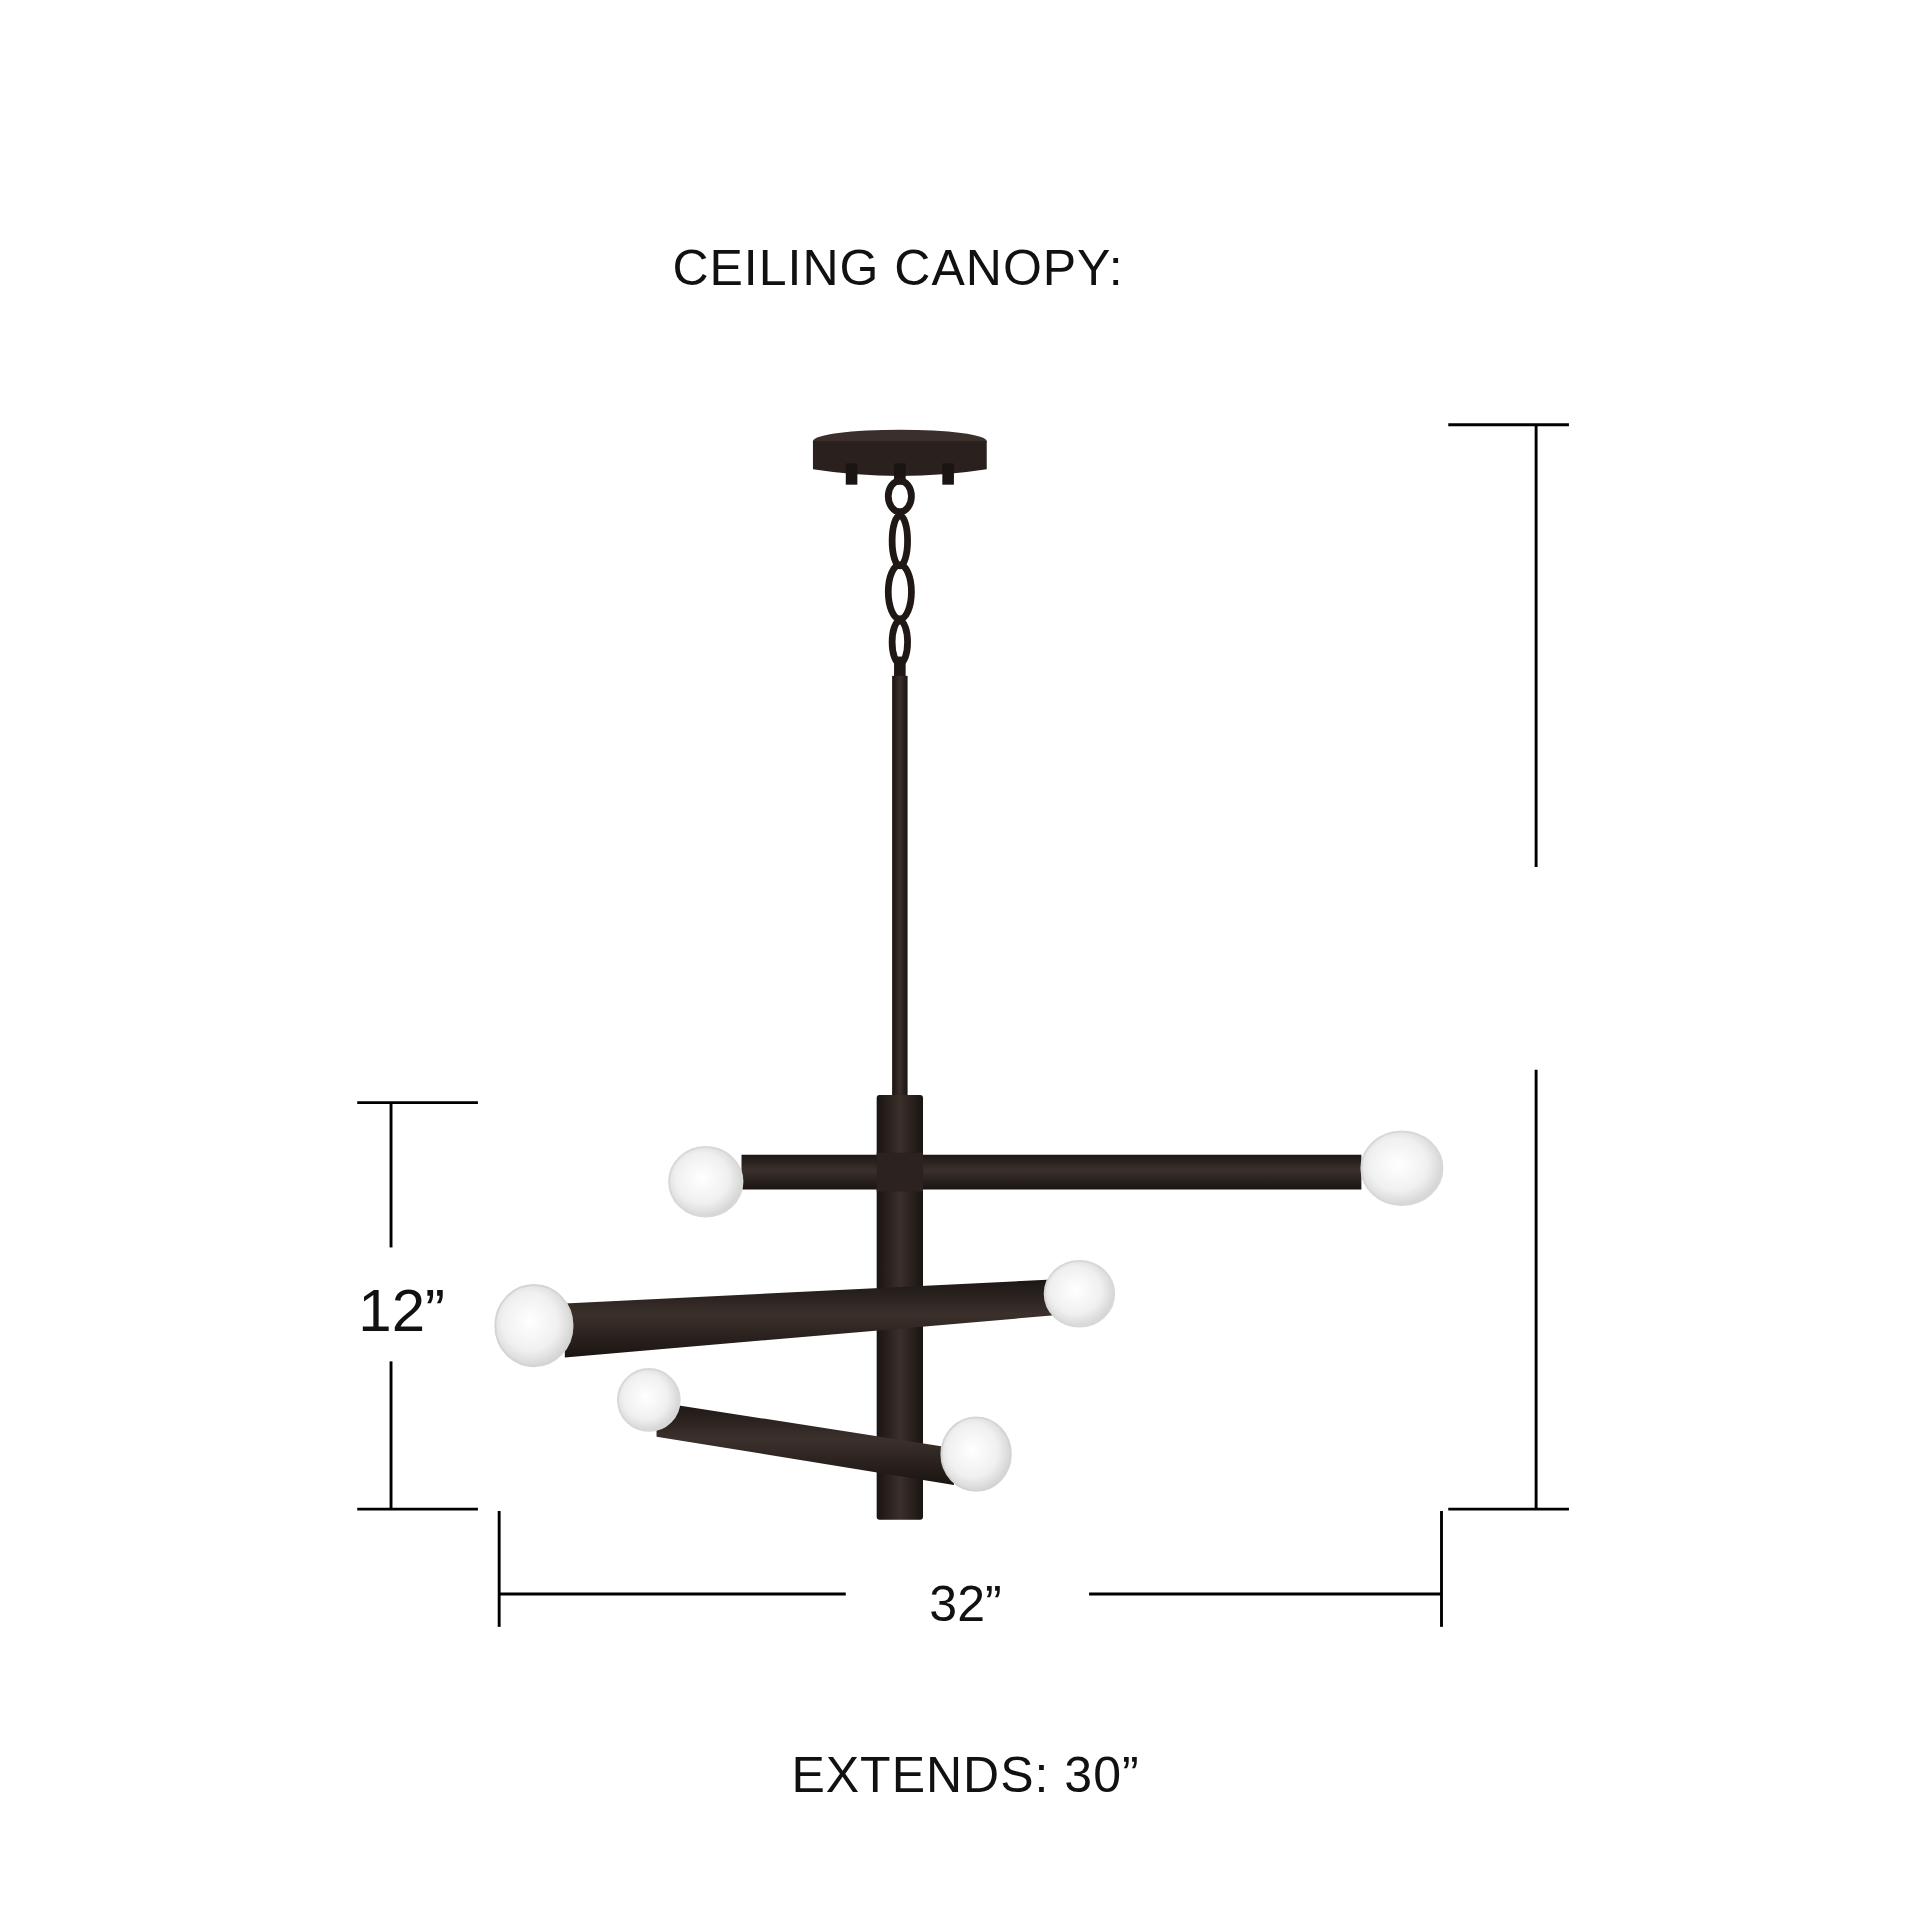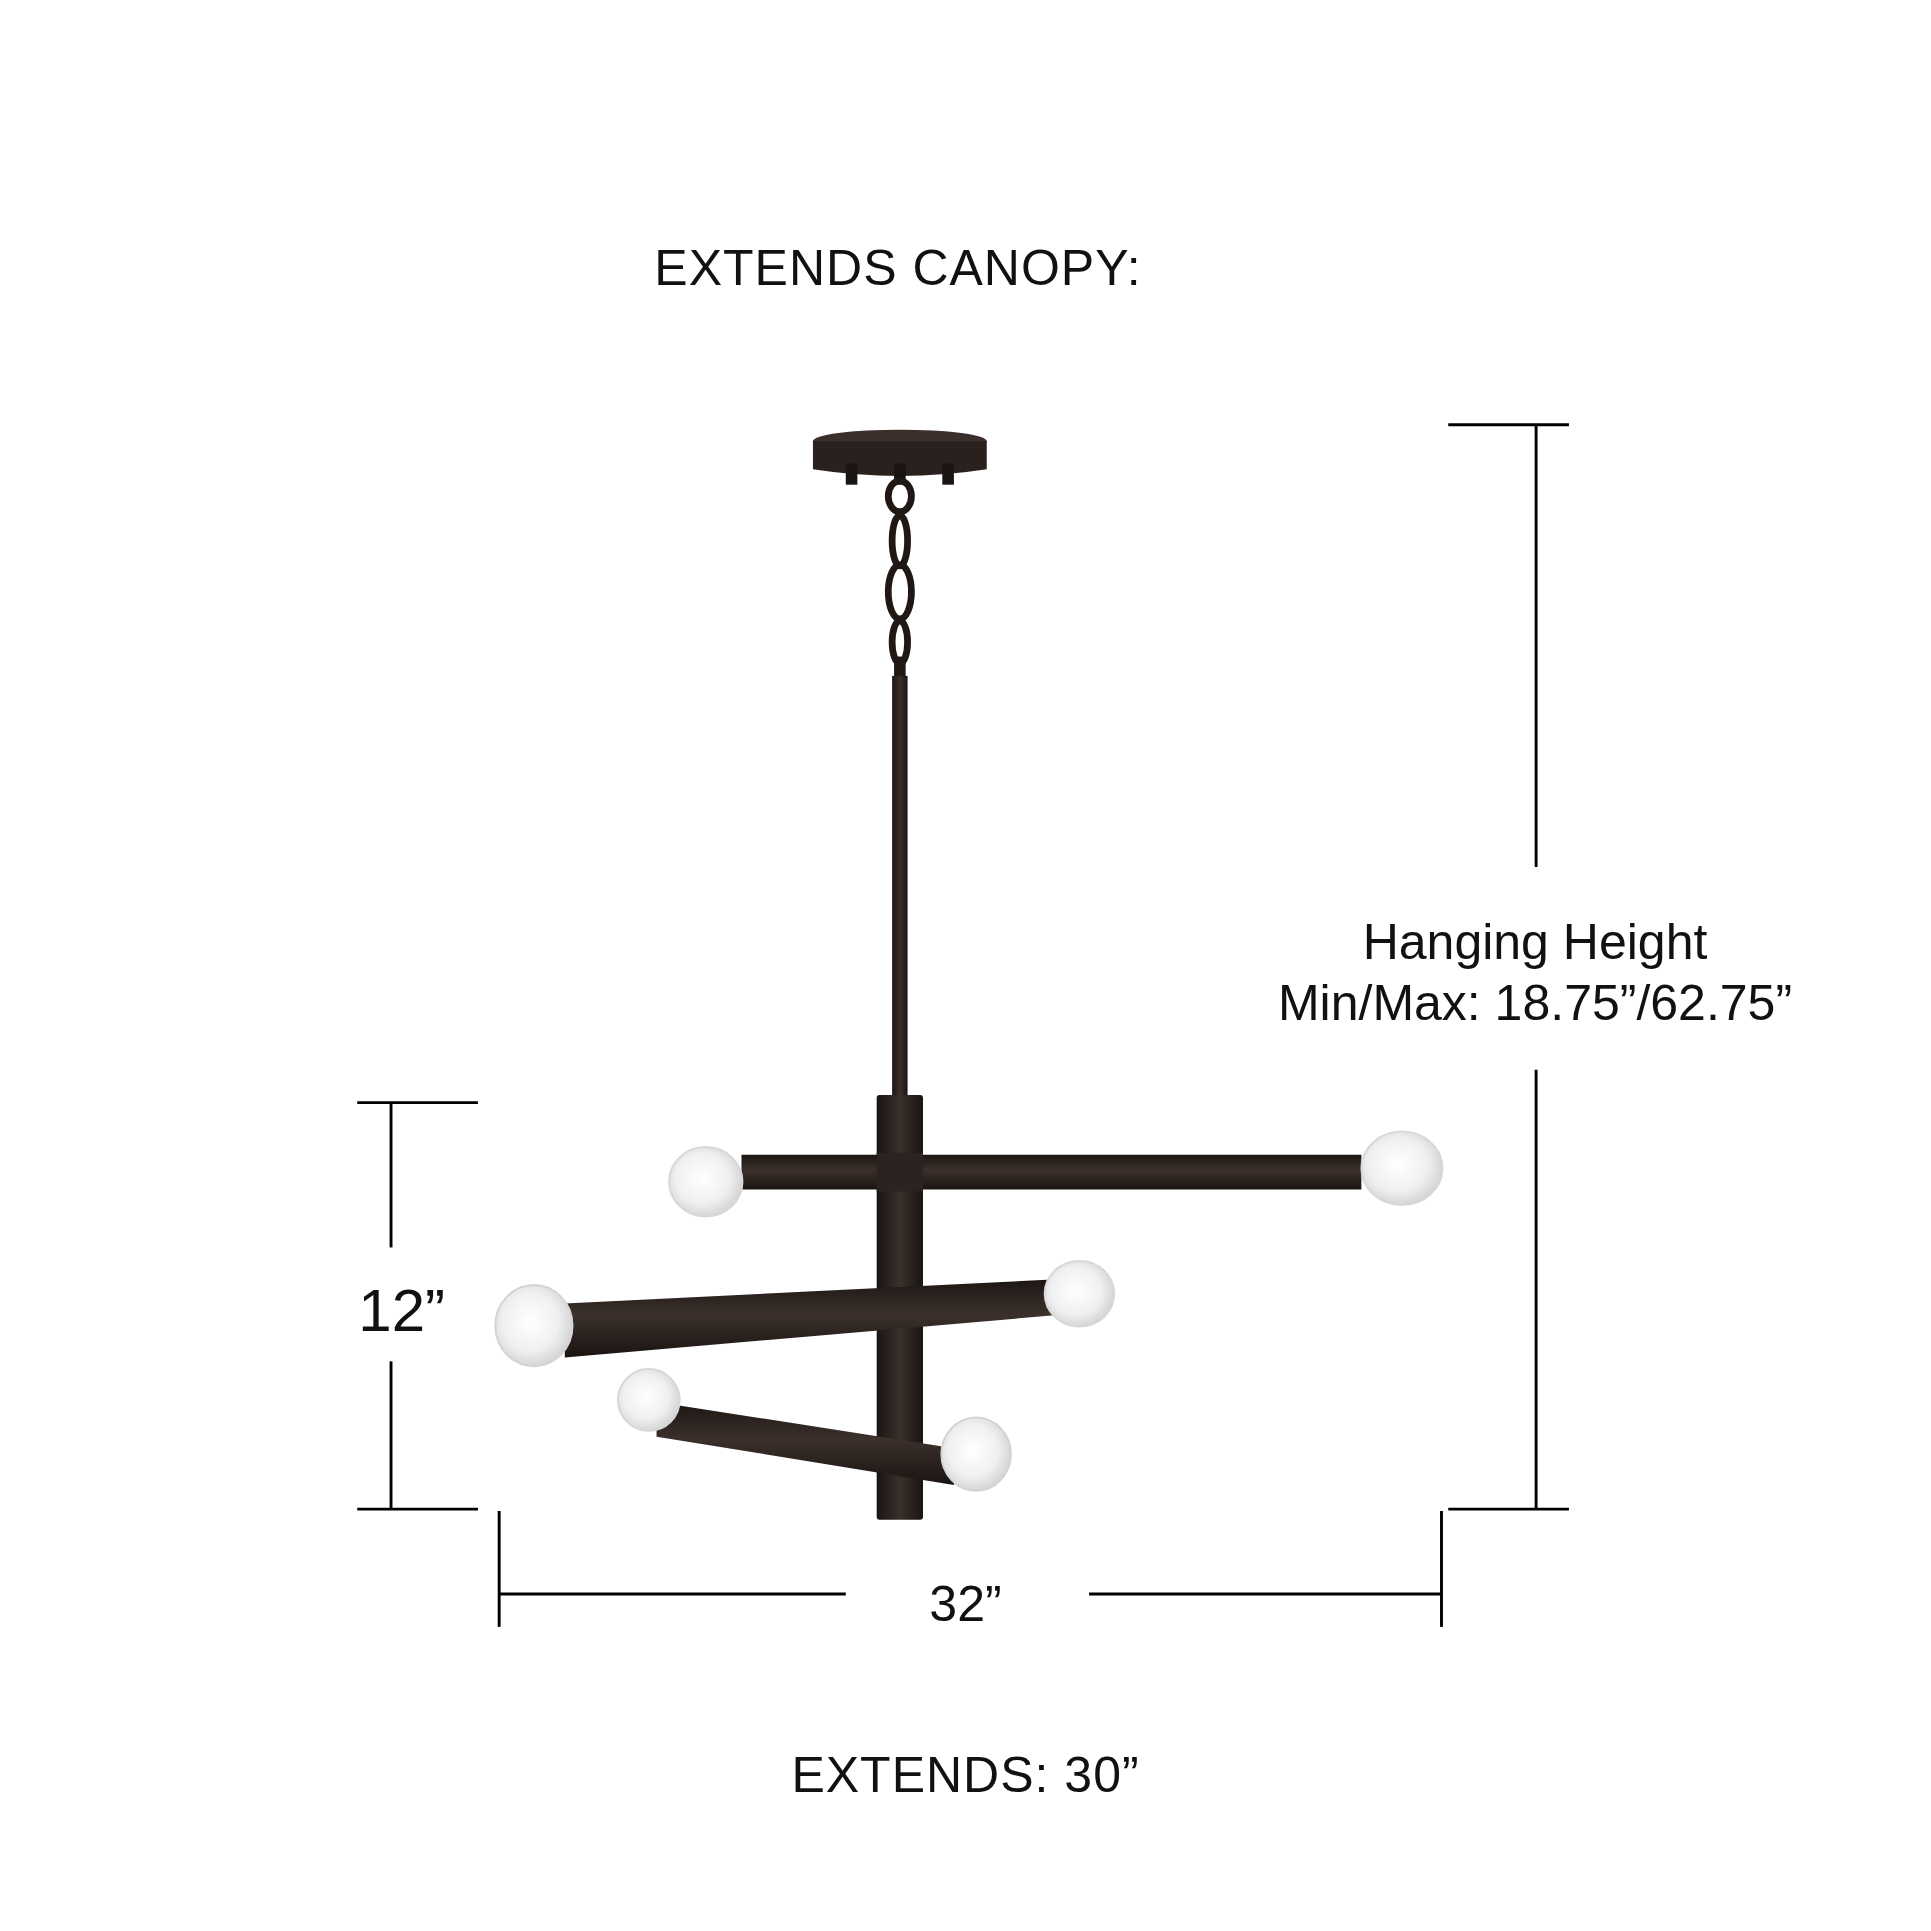--- a/index.html
+++ b/index.html
@@ -100,27 +100,23 @@
 
     <g stroke="#000" stroke-width="3">
       <line x1="1500" y1="440" x2="1625" y2="440"></line>
       <line x1="1591" y1="440" x2="1591" y2="898"></line>
       <line x1="1591" y1="1108" x2="1591" y2="1563"></line>
       <line x1="1500" y1="1563" x2="1625" y2="1563"></line>
     </g>
   </svg>
 
   <div class="label" id="canopy-label">
-    <div>EXTENDS CANOPY:</div>
+    <div>CEILING CANOPY:</div>
   </div>
 
-  <div class="label" id="hanging-label">
-    <div>Hanging Height</div>
-    <div>Min/Max: 18.75”/62.75”</div>
-  </div>
 
   <div class="label" id="height-label">12”</div>
 
   <div class="label" id="width-label">32”</div>
 
   <div class="label" id="extends-label">EXTENDS: 30”</div>
 
 </div>
 
 

